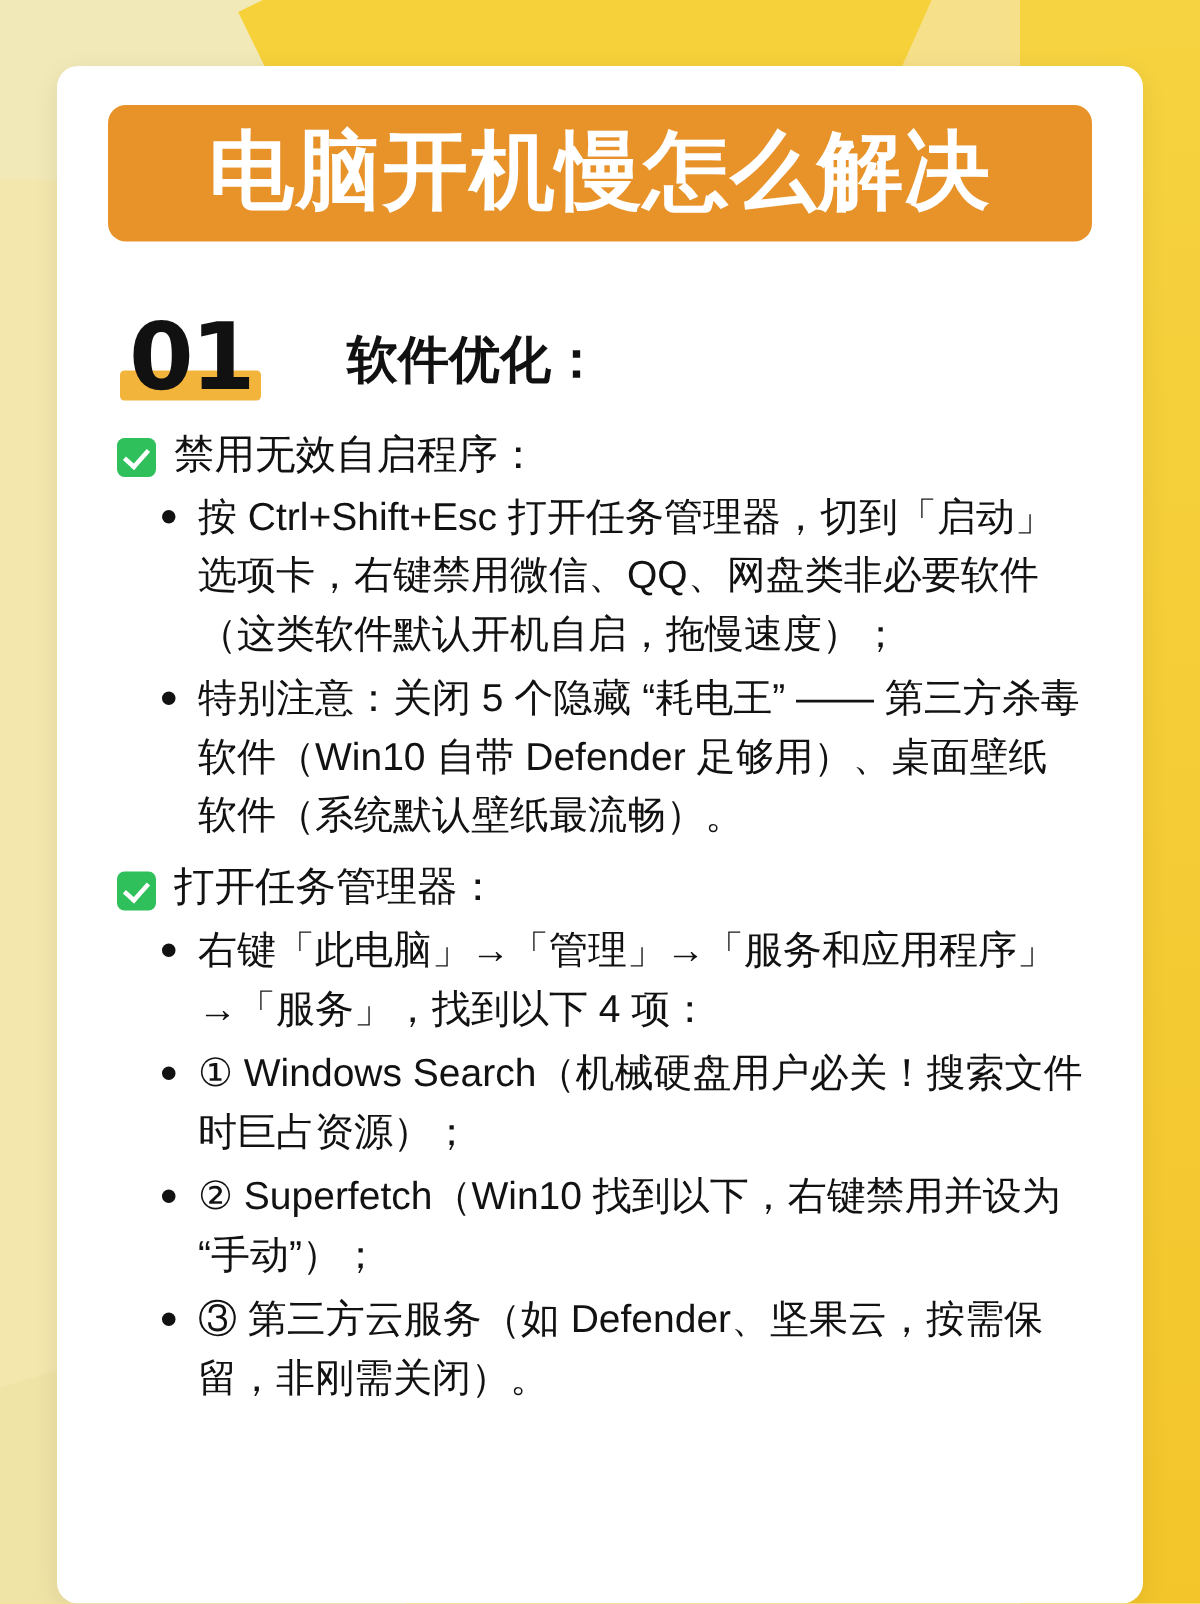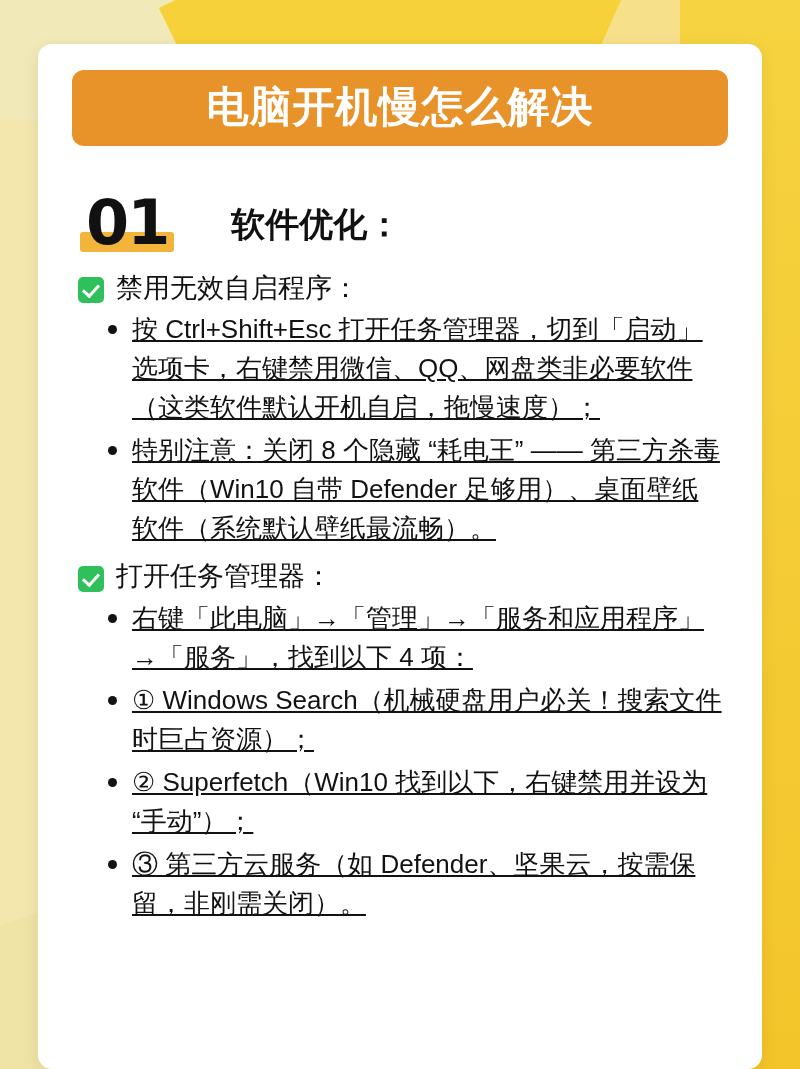--- a/index.html
+++ b/index.html
@@ -96,21 +96,21 @@
   
   .title-banner {
     background: #e8922a;
     border-radius: 12px;
     padding: 16px 18px 18px 18px;
     text-align: center;
   }
   .title-text {
     font-family: "DejaVu Sans", sans-serif;
     font-weight: bold;
-    font-size: 42px;
+    font-size: 57px;
     line-height: 1;
     color: #ffffff;
     letter-spacing: 1px;
     white-space: nowrap;
   }
 
   
   .section-head {
     display: flex;
     align-items: flex-end;
@@ -195,21 +195,20 @@
     margin: 4px 0 6px 0;
     padding: 0 0 0 28px;
   }
   ul.bullets li {
     position: relative;
     font-size: 26px;
     line-height: 1.5;
     color: #121212;
     margin-bottom: 4px;
     padding-left: 26px;
-    text-decoration: underline;
   }
   ul.bullets li::before {
     content: "";
     position: absolute;
     left: 2px;
     top: 15px;
     width: 9px;
     height: 9px;
     border-radius: 50%;
     background: #121212;
@@ -244,21 +243,21 @@
     </div>
 
     <div class="content">
 
       <div class="check-row">
         <span class="check-box"></span>
         <span class="check-label">禁用无效自启程序：</span>
       </div>
       <ul class="bullets">
         <li>按 Ctrl+Shift+Esc 打开任务管理器，切到「启动」选项卡，右键禁用微信、QQ、网盘类非必要软件（这类软件默认开机自启，拖慢速度）；</li>
-        <li>特别注意：关闭 8 个隐藏 “耗电王” —— 第三方杀毒软件（Win10 自带 Defender 足够用）、桌面壁纸软件（系统默认壁纸最流畅）。</li>
+        <li>特别注意：关闭 5 个隐藏 “耗电王” —— 第三方杀毒软件（Win10 自带 Defender 足够用）、桌面壁纸软件（系统默认壁纸最流畅）。</li>
       </ul>
 
       <div class="check-row">
         <span class="check-box"></span>
         <span class="check-label">打开任务管理器：</span>
       </div>
       <ul class="bullets">
         <li>右键「此电脑」→「管理」→「服务和应用程序」→「服务」，找到以下 4 项：</li>
         <li>① Windows Search（机械硬盘用户必关！搜索文件时巨占资源）；</li>
         <li>② Superfetch（Win10 找到以下，右键禁用并设为 “手动”）；</li>

